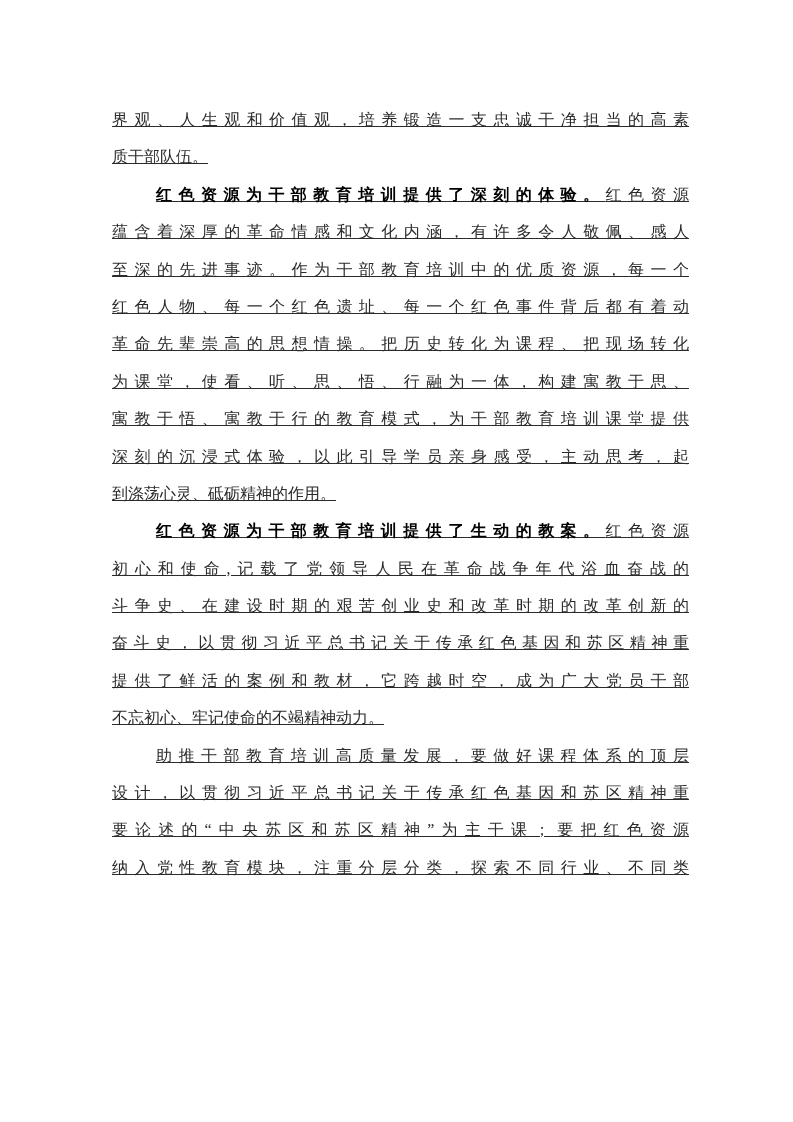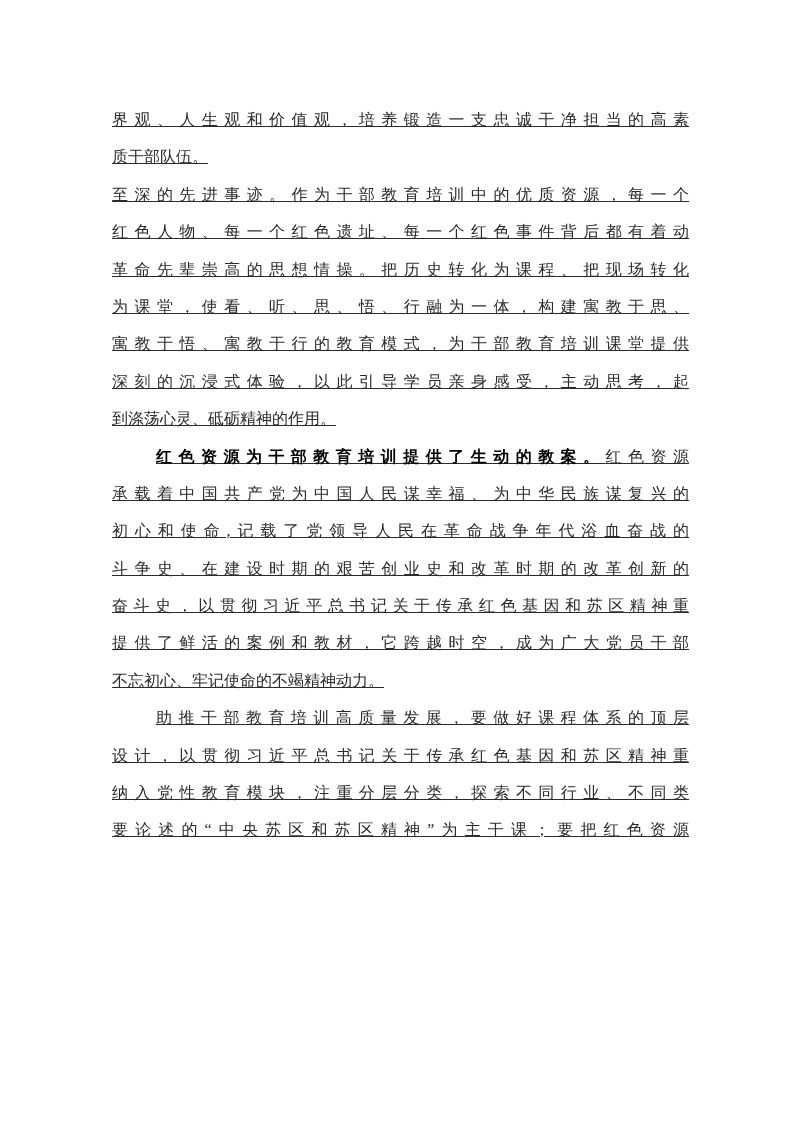--- a/index.html
+++ b/index.html
@@ -46,32 +46,33 @@
     color: #000000;
   }
 </style>
 </head>
 <body>
 
 <div class="page">
   <div class="page-text">
       <div class="line"><span class="seg-regular">界观、人生观和价值观，培养锻造一支忠诚干净担当的高素</span></div>
       <div class="line par-end"><span class="seg-regular">质干部队伍。</span></div>
+      <div class="line indent"><span class="seg-bold">红色资源为干部教育培训提供了深刻的体验。</span><span class="seg-regular">红色资源</span></div>
+      <div class="line"><span class="seg-regular">蕴含着深厚的革命情感和文化内涵，有许多令人敬佩、感人</span></div>
       <div class="line"><span class="seg-regular">至深的先进事迹。作为干部教育培训中的优质资源，每一个</span></div>
       <div class="line"><span class="seg-regular">红色人物、每一个红色遗址、每一个红色事件背后都有着动</span></div>
       <div class="line"><span class="seg-regular">革命先辈崇高的思想情操。把历史转化为课程、把现场转化</span></div>
       <div class="line"><span class="seg-regular">为课堂，使看、听、思、悟、行融为一体，构建寓教于思、</span></div>
       <div class="line"><span class="seg-regular">寓教于悟、寓教于行的教育模式，为干部教育培训课堂提供</span></div>
       <div class="line"><span class="seg-regular">深刻的沉浸式体验，以此引导学员亲身感受，主动思考，起</span></div>
       <div class="line par-end"><span class="seg-regular">到涤荡心灵、砥砺精神的作用。</span></div>
       <div class="line indent"><span class="seg-bold">红色资源为干部教育培训提供了生动的教案。</span><span class="seg-regular">红色资源</span></div>
-      <div class="line"><span class="seg-regular">承载着中国共产党为中国人民谋幸福、为中华民族谋复兴的</span></div>
       <div class="line"><span class="seg-regular">初心和使命,记载了党领导人民在革命战争年代浴血奋战的</span></div>
       <div class="line"><span class="seg-regular">斗争史、在建设时期的艰苦创业史和改革时期的改革创新的</span></div>
       <div class="line"><span class="seg-regular">奋斗史，以贯彻习近平总书记关于传承红色基因和苏区精神重</span></div>
       <div class="line"><span class="seg-regular">提供了鲜活的案例和教材，它跨越时空，成为广大党员干部</span></div>
       <div class="line par-end"><span class="seg-regular">不忘初心、牢记使命的不竭精神动力。</span></div>
       <div class="line indent"><span class="seg-regular">助推干部教育培训高质量发展，要做好课程体系的顶层</span></div>
       <div class="line"><span class="seg-regular">设计，以贯彻习近平总书记关于传承红色基因和苏区精神重</span></div>
+      <div class="line"><span class="seg-regular">要论述的“中央苏区和苏区精神”为主干课；要把红色资源</span></div>
       <div class="line"><span class="seg-regular">纳入党性教育模块，注重分层分类，探索不同行业、不同类</span></div>
-      <div class="line"><span class="seg-regular">要论述的“中央苏区和苏区精神”为主干课；要把红色资源</span></div>
     </div>
 </div>
 
 </body></html>

